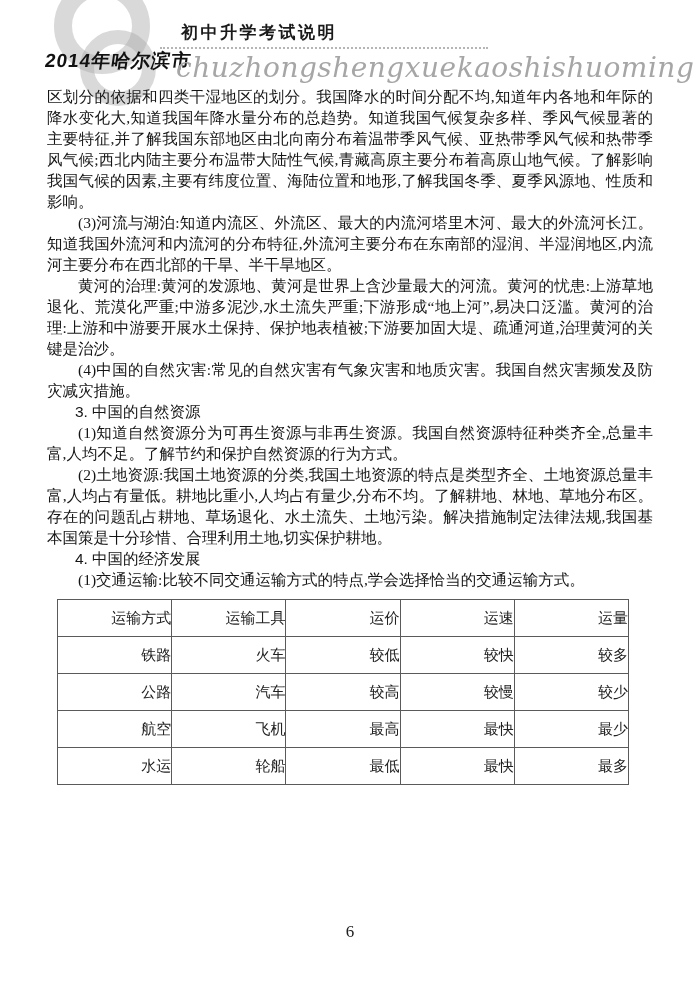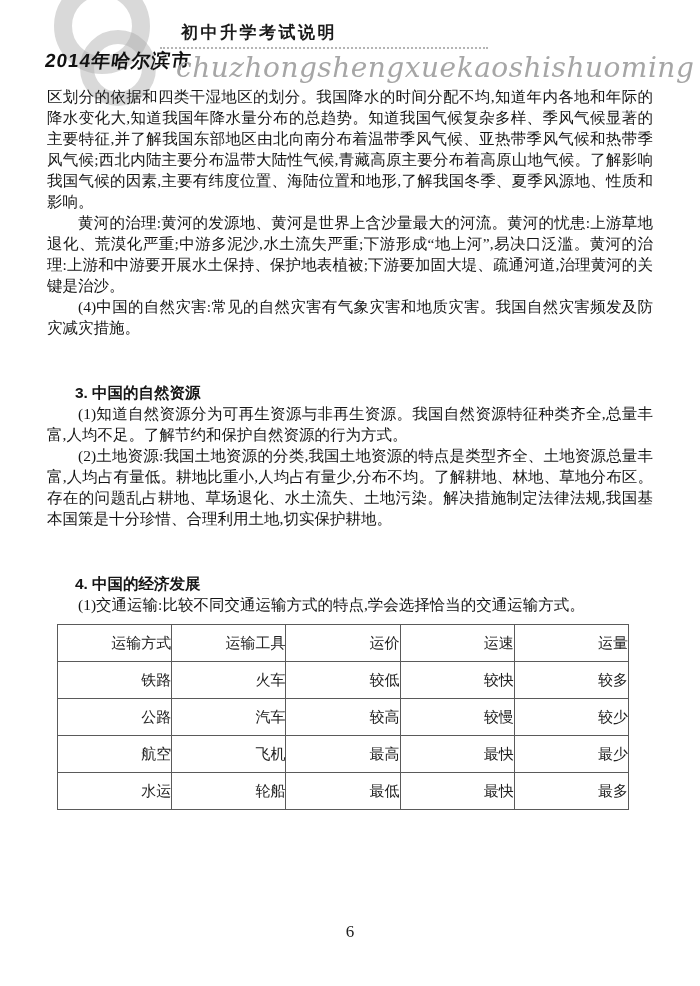--- a/index.html
+++ b/index.html
@@ -49,21 +49,21 @@
 
   
   .doc {
     position: absolute; left: 47px; right: 47px; top: 86px;
     font-size: 15.5px; line-height: 21px; text-align: justify;
   }
   .doc p { margin: 0; }
   .doc p.indent { text-indent: 2em; }
   .doc p.heading {
     font-family: "Liberation Sans", sans-serif;
-    font-weight: bold; text-indent: 1.8em; margin-top: 44px;
+    font-weight: normal; text-indent: 1.8em;
   }
 
   
   .tbl-wrap { margin: 9px 0 0 10px; }
   table.transport {
     border-collapse: collapse; width: 572px;
     font-size: 15px; color: #222;
     table-layout: fixed;
   }
   table.transport th, table.transport td {
@@ -88,20 +88,21 @@
     <div class="ring ring-b"></div>
     <div class="hdr-title">初中升学考试说明</div>
     <div class="hdr-dots"></div>
     <div class="hdr-edition">2014年哈尔滨市</div>
     <div class="hdr-pinyin">chuzhongshengxuekaoshishuoming</div>
   </div>
 
   <div class="doc">
     <div id="paragraphs">
         <p class="">区划分的依据和四类干湿地区的划分。我国降水的时间分配不均,知道年内各地和年际的降水变化大,知道我国年降水量分布的总趋势。知道我国气候复杂多样、季风气候显著的主要特征,并了解我国东部地区由北向南分布着温带季风气候、亚热带季风气候和热带季风气候;西北内陆主要分布温带大陆性气候,青藏高原主要分布着高原山地气候。了解影响我国气候的因素,主要有纬度位置、海陆位置和地形,了解我国冬季、夏季风源地、性质和影响。</p>
+        <p class="indent">(3)河流与湖泊:知道内流区、外流区、最大的内流河塔里木河、最大的外流河长江。知道我国外流河和内流河的分布特征,外流河主要分布在东南部的湿润、半湿润地区,内流河主要分布在西北部的干旱、半干旱地区。</p>
         <p class="indent">黄河的治理:黄河的发源地、黄河是世界上含沙量最大的河流。黄河的忧患:上游草地退化、荒漠化严重;中游多泥沙,水土流失严重;下游形成“地上河”,易决口泛滥。黄河的治理:上游和中游要开展水土保持、保护地表植被;下游要加固大堤、疏通河道,治理黄河的关键是治沙。</p>
         <p class="indent">(4)中国的自然灾害:常见的自然灾害有气象灾害和地质灾害。我国自然灾害频发及防灾减灾措施。</p>
         <p class="heading">3.  中国的自然资源</p>
         <p class="indent">(1)知道自然资源分为可再生资源与非再生资源。我国自然资源特征种类齐全,总量丰富,人均不足。了解节约和保护自然资源的行为方式。</p>
         <p class="indent">(2)土地资源:我国土地资源的分类,我国土地资源的特点是类型齐全、土地资源总量丰富,人均占有量低。耕地比重小,人均占有量少,分布不均。了解耕地、林地、草地分布区。存在的问题乱占耕地、草场退化、水土流失、土地污染。解决措施制定法律法规,我国基本国策是十分珍惜、合理利用土地,切实保护耕地。</p>
         <p class="heading">4. 中国的经济发展</p>
         <p class="indent">(1)交通运输:比较不同交通运输方式的特点,学会选择恰当的交通运输方式。</p>
       </div>
 
     <div class="tbl-wrap">

